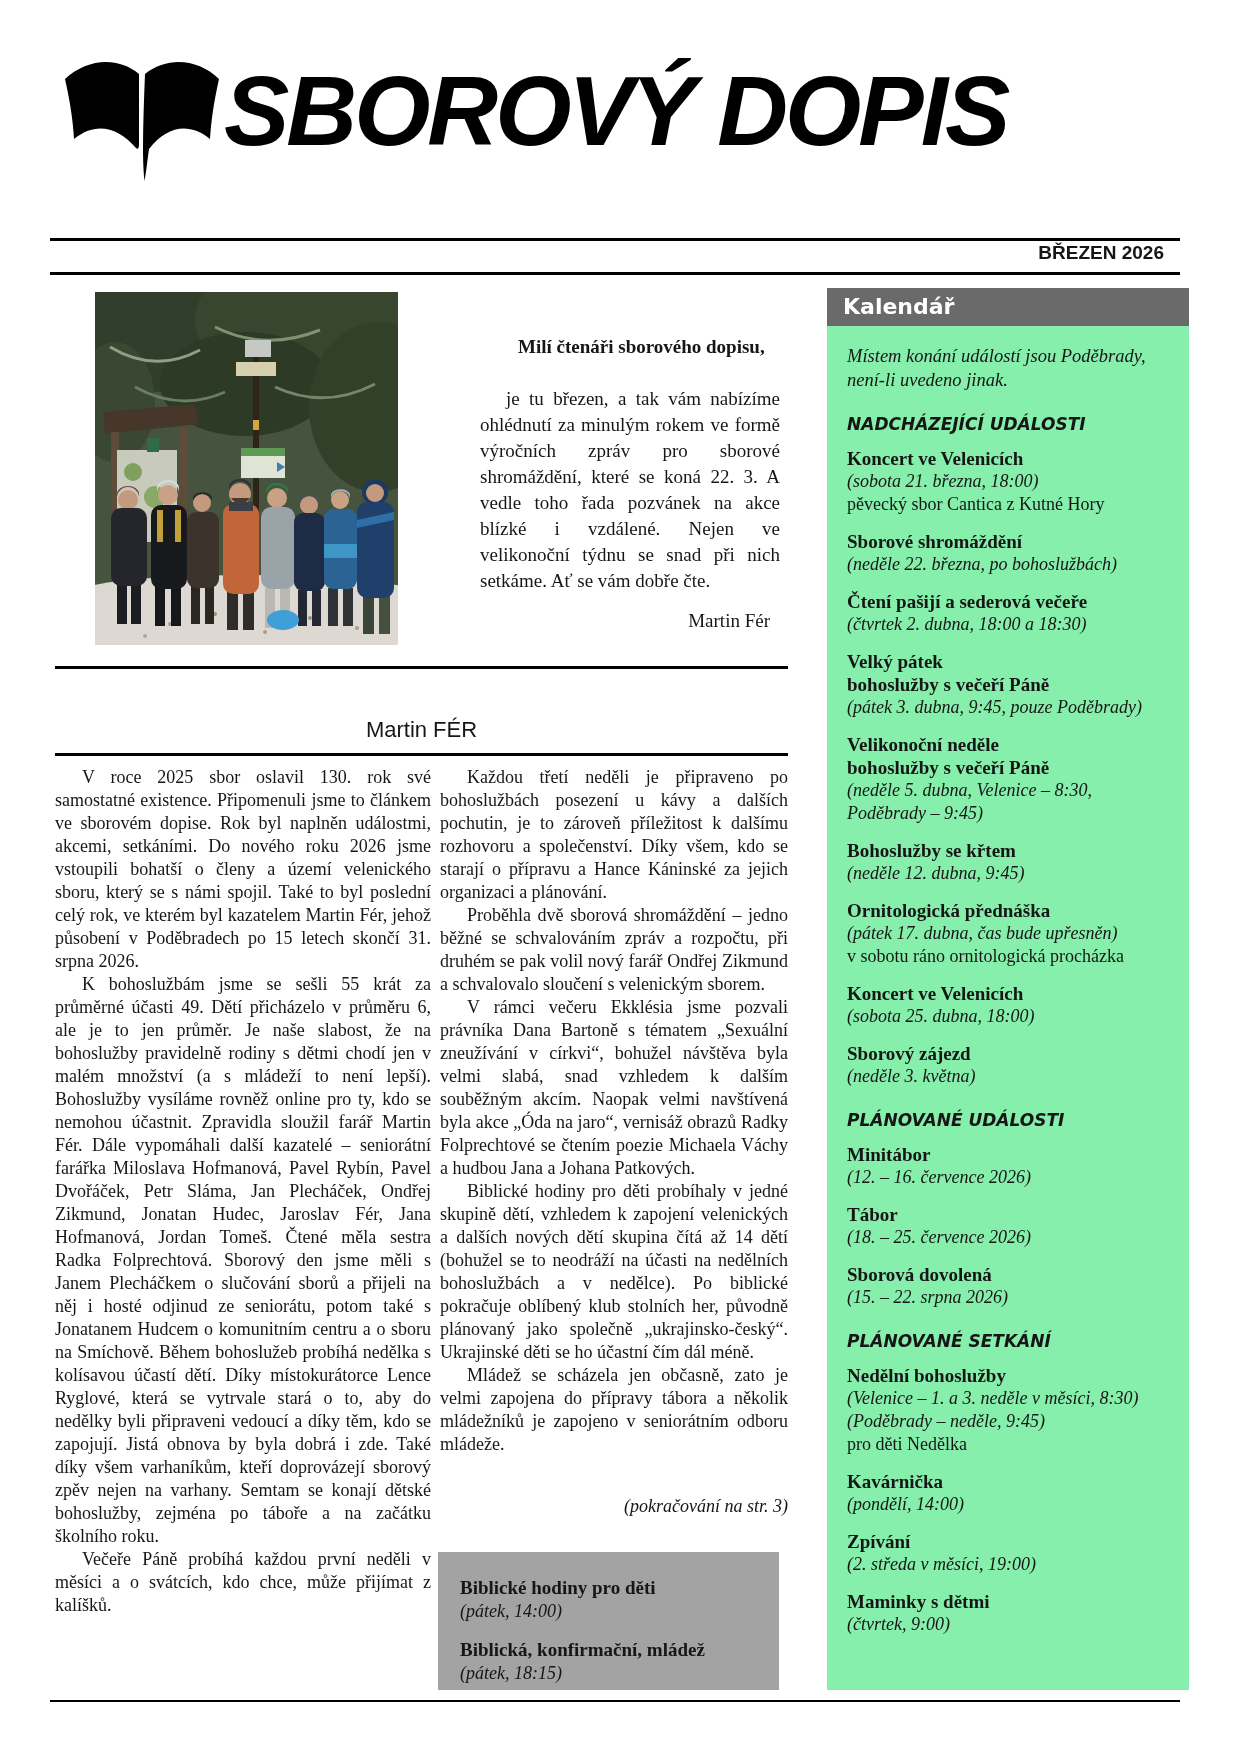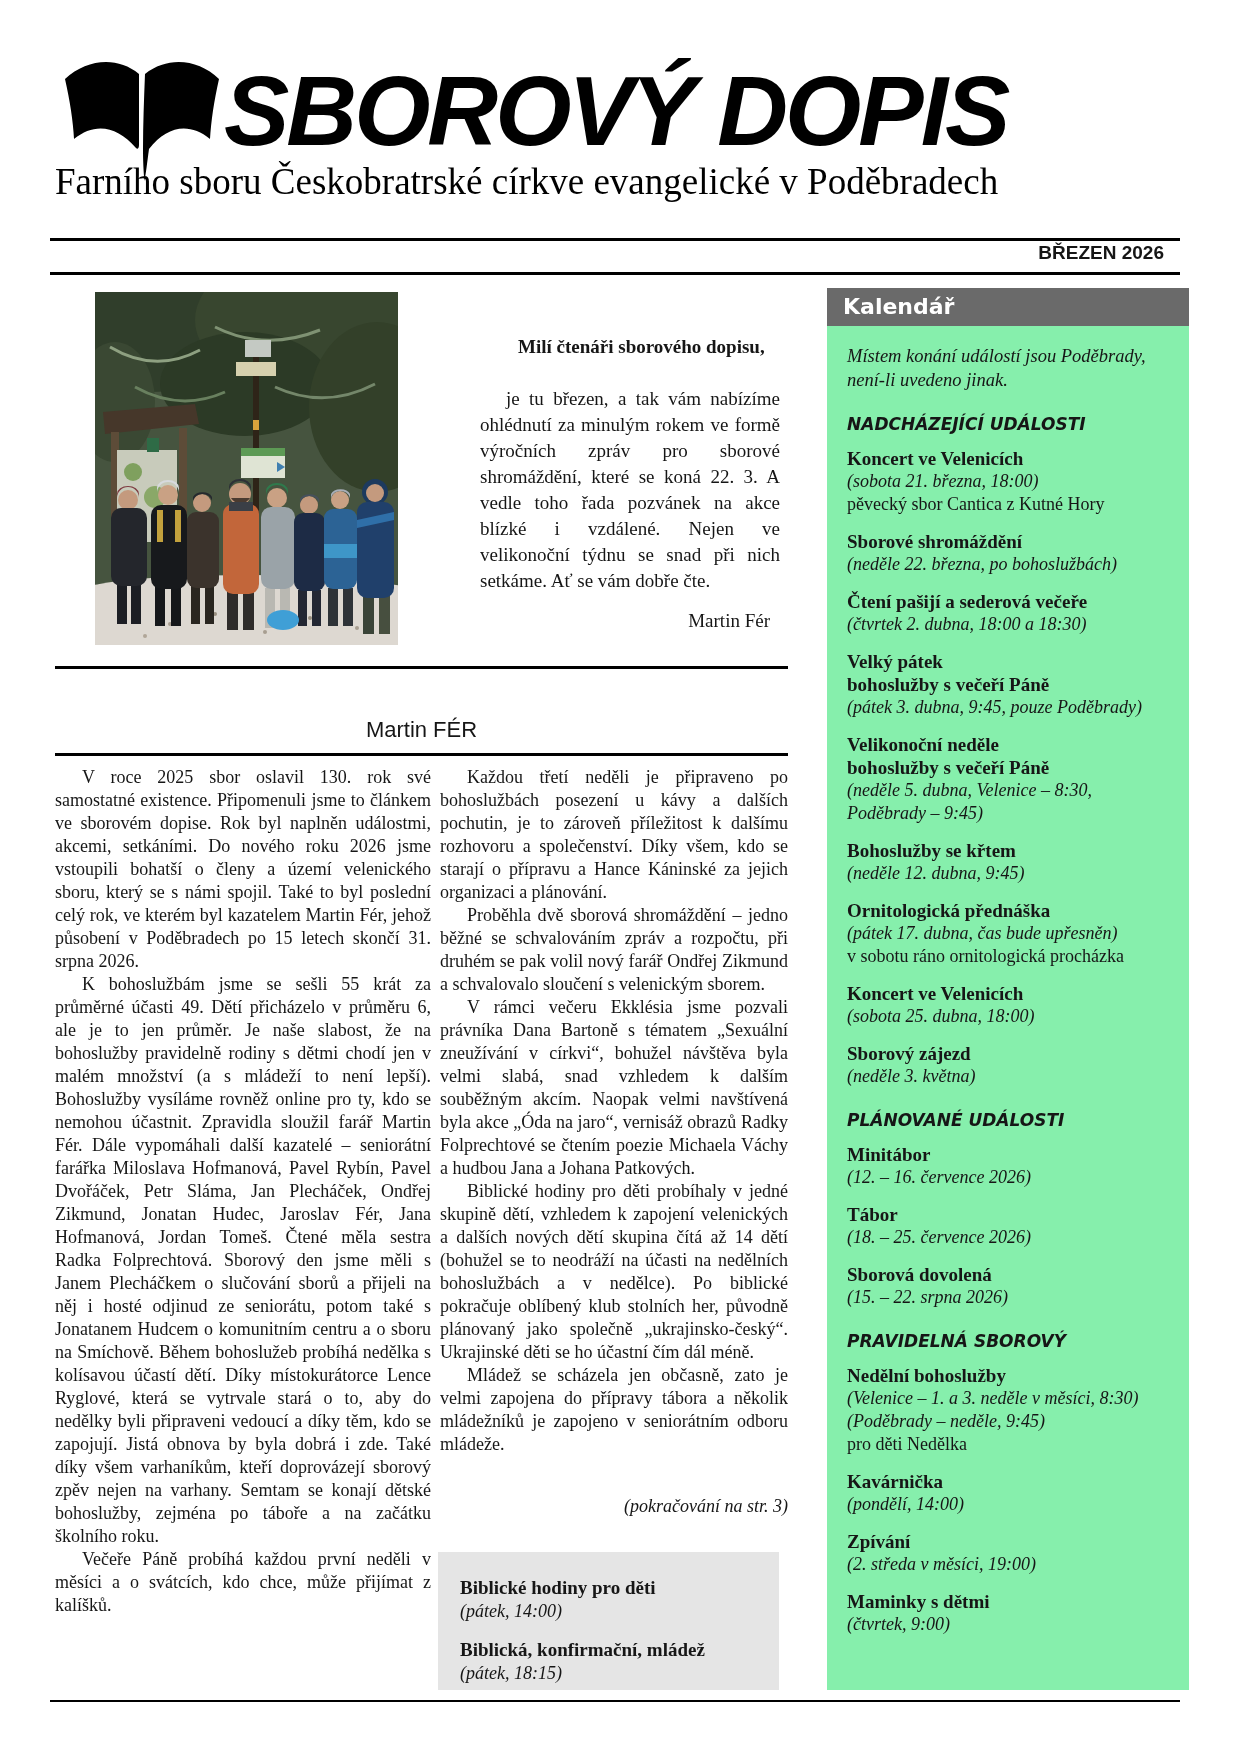--- a/index.html
+++ b/index.html
@@ -29,21 +29,21 @@
      font-family:"Liberation Sans",sans-serif;font-size:22px;}
 
   
   .bodycol{font-size:18px;line-height:23px;text-align:justify;hyphens:auto;}
   .col1{left:55px;top:766px;width:376px;}
   .col2{left:440px;top:766px;width:348px;}
   .bodycol p{margin:0;text-indent:27px;}
   .continuation{margin-top:12px;text-indent:0;text-align:right;font-style:italic;}
 
   
-  .info-box{left:438px;top:1552px;width:341px;height:138px;background:#e5e5e5;
+  .info-box{left:438px;top:1552px;width:341px;height:138px;background:#a3a3a3;
      box-sizing:border-box;padding:24px 10px 0 22px;}
   .ib-entry{margin-bottom:15px;}
   .ib-title{font-weight:bold;font-size:19px;line-height:24px;}
   .ib-detail{font-style:italic;font-size:18px;line-height:23px;}
 
   
   .sidebar{left:818px;top:288px;width:362px;height:1402px;padding-left:9px;}
   .sb-header{background:#6a6a6a;color:#fff;height:38px;line-height:38px;padding-left:16px;
      font-family:"DejaVu Sans",sans-serif;font-weight:bold;font-size:22px;}
   .sb-body{background:#86efac;height:1364px;box-sizing:border-box;
@@ -64,21 +64,20 @@
 
 <div class="page">
 
   <div class="abs logo">
     <svg width="172" height="134" viewBox="0 0 172 134" xmlns="http://www.w3.org/2000/svg">
       <path fill="#000" d="M84 22 C62 4 32 7 10 27 C15 49 18 69 19 87 C40 70 62 74 81 96 C82.5 97.5 84 96.5 84 93 Z"></path>
       <path fill="#000" d="M90 22 C113 4 143 7 164 27 C159 49 156 69 155 87 C134 70 112 74 94 97 C92 112 91 121 89.5 129 C88.5 120 88 108 88 97 C88 72 89 47 90 22 Z"></path>
     </svg>
   </div>
   <div class="abs mast-title">SBOROVÝ DOPIS</div>
-  <div class="abs mast-sub">Farního sboru Českobratrské církve evangelické v Poděbradech</div>
   <div class="rule" style="left:50px;top:238px;width:1130px;height:3px;"></div>
   <div class="abs dateline">BŘEZEN 2026</div>
   <div class="rule" style="left:50px;top:272px;width:1130px;height:3px;"></div>
 
   <div class="abs photo">
     <svg width="303" height="353" viewBox="0 0 303 353" xmlns="http://www.w3.org/2000/svg">
       <rect width="303" height="353" fill="#46543f"></rect>
       <ellipse cx="55" cy="35" rx="95" ry="65" fill="#303e2b"></ellipse>
       <ellipse cx="215" cy="28" rx="115" ry="72" fill="#38462f"></ellipse>
       <ellipse cx="150" cy="92" rx="85" ry="52" fill="#2c3a26"></ellipse>
@@ -322,21 +321,21 @@
             <div class="ev">
               <div class="ev-title">Sborová dovolená</div>
 
               <div class="ev-detail">(15. – 22. srpna 2026)</div>
 
             </div>
           </div>
       </div>
 
       <div>
-        <div class="sb-sec-heading">PRAVIDELNÁ SBOROVÝ</div>
+        <div class="sb-sec-heading">PLÁNOVANÉ SETKÁNÍ</div>
         <div>
 
             <div class="ev">
               <div class="ev-title">Nedělní bohoslužby</div>
 
               <div class="ev-detail">(Velenice – 1. a 3. neděle v měsíci, 8:30)</div>
               <div class="ev-detail">(Poděbrady – neděle, 9:45)</div>
               <div class="ev-note">pro děti Nedělka</div>
             </div>
 

